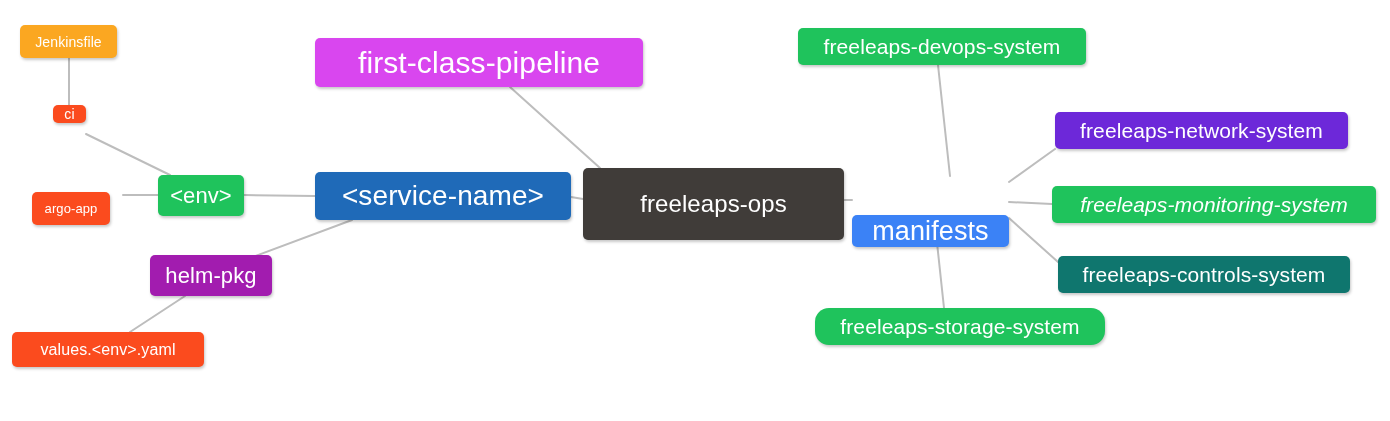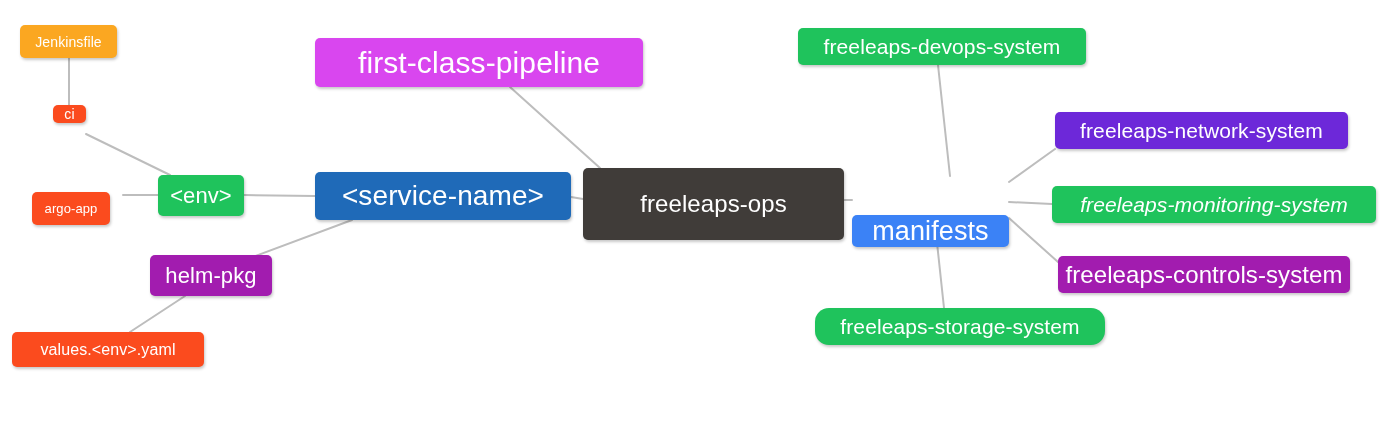--- a/index.html
+++ b/index.html
@@ -100,20 +100,20 @@
       </div>
       <div class="node" style="left: 798px; top: 28px; width: 288px; height: 37px; background: rgb(31, 195, 92); font-size: 21px;">
         <span class="node-label">freeleaps-devops-system</span>
       </div>
       <div class="node" style="left: 1055px; top: 112px; width: 293px; height: 37px; background: #6d28d9; font-size: 21px;">
         <span class="node-label">freeleaps-network-system</span>
       </div>
       <div class="node" style="left: 1052px; top: 186px; width: 324px; height: 37px; background: rgb(31, 195, 92); font-size: 21px; font-style: italic;">
         <span class="node-label">freeleaps-monitoring-system</span>
       </div>
-      <div class="node" style="left: 1058px; top: 256px; width: 292px; height: 37px; background: #a21caf; font-size: 24px;">
+      <div class="node" style="left: 1058px; top: 256px; width: 292px; height: 37px; background: #0f766e; font-size: 21px;">
         <span class="node-label">freeleaps-controls-system</span>
       </div>
       <div class="node" style="left: 815px; top: 308px; width: 290px; height: 37px; background: rgb(31, 195, 92); font-size: 21px; border-radius: 14px;">
         <span class="node-label">freeleaps-storage-system</span>
       </div>
     </div>
 </div>
 
 </body></html>

